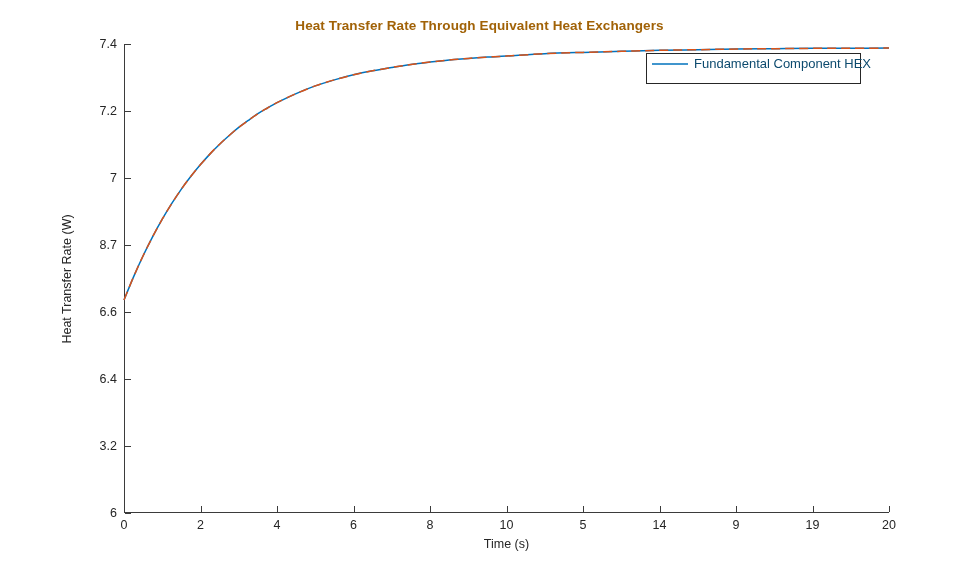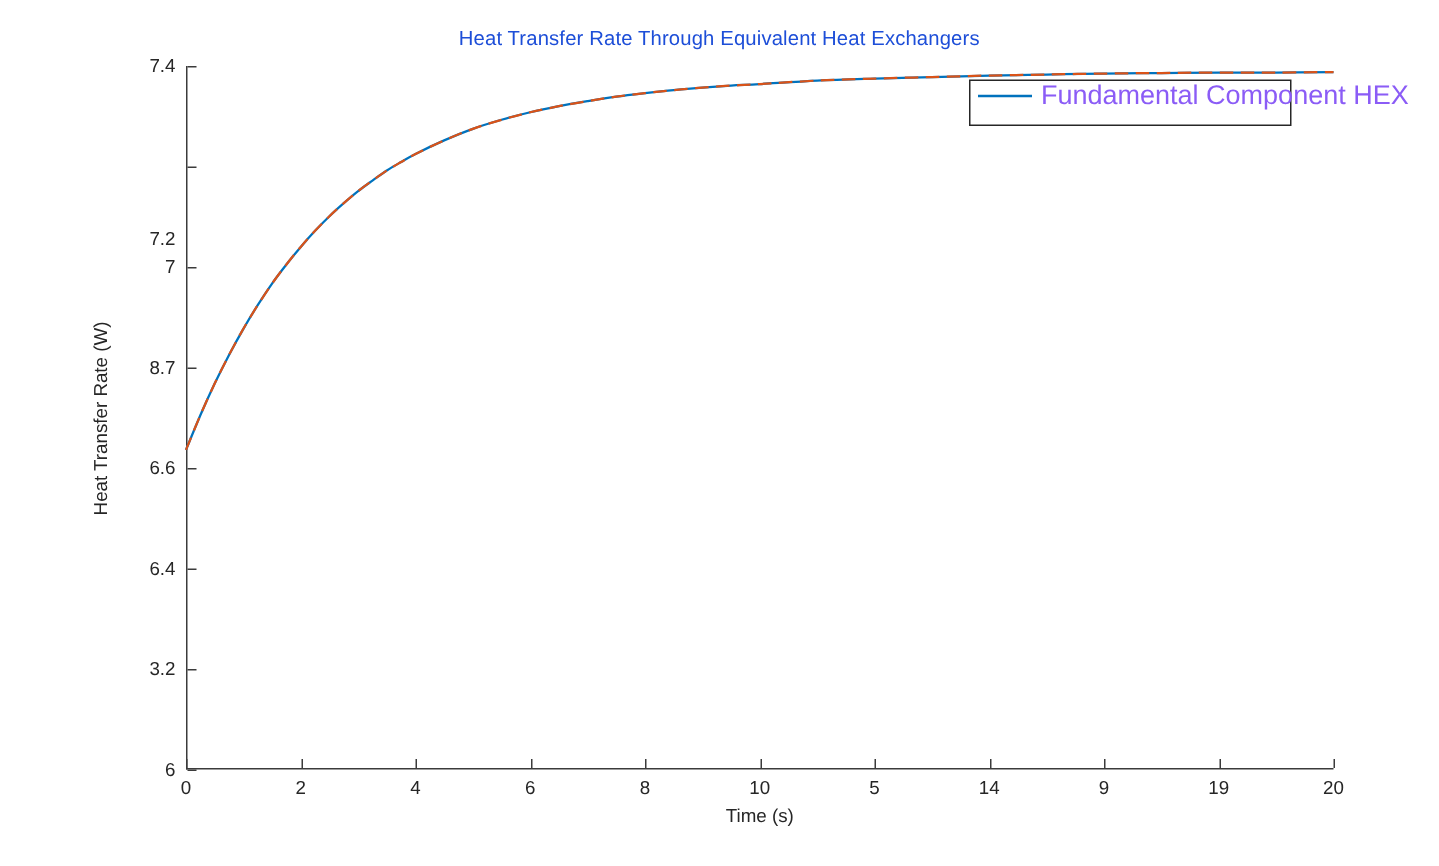--- a/index.html
+++ b/index.html
@@ -7,21 +7,21 @@
     width:959px;height:577px;background:#ffffff;
     font-family:"Liberation Sans", sans-serif;
     overflow:hidden;position:relative;
   }
   .figure{position:absolute;inset:0;background:#ffffff;}
 
   
   .chart-title{
     position:absolute;left:0;right:0;top:18px;
     text-align:center;
-    font-size:13.5px;font-weight:normal;color:#1d4ed8;
+    font-size:13.5px;font-weight:bold;color:#a16207;
     letter-spacing:0.1px;
   }
 
   
   .axes{
     position:absolute;
     left:124px;top:44px;width:765px;height:469px;
   }
   .spine-left{
     position:absolute;left:0;top:0;width:1px;height:100%;
@@ -74,21 +74,21 @@
     padding:3px 5px 0 5px;
   }
   .legend-row{
     display:flex;align-items:center;height:13px;margin-bottom:1px;
   }
   .legend-swatch{
     width:36px;height:12px;flex:0 0 36px;margin-right:6px;position:relative;
   }
   .legend-swatch svg{position:absolute;left:0;top:0;}
   .legend-text{
-    font-size:18px;color:#8b5cf6;white-space:nowrap;line-height:13px;
+    font-size:13px;color:#0c4a6e;white-space:nowrap;line-height:13px;
   }
 </style>
 </head>
 <body>
 
 <div class="figure">
 
   <div class="chart-title">Heat Transfer Rate Through Equivalent Heat Exchangers</div>
 
   <div class="axes">
@@ -103,21 +103,21 @@
         <div class="ticklabel-y" style="top: 402px;">3.2</div>
         <div class="tick-y" style="top: 335px;"></div>
         <div class="ticklabel-y" style="top: 335px;">6.4</div>
         <div class="tick-y" style="top: 268px;"></div>
         <div class="ticklabel-y" style="top: 268px;">6.6</div>
         <div class="tick-y" style="top: 201px;"></div>
         <div class="ticklabel-y" style="top: 201px;">8.7</div>
         <div class="tick-y" style="top: 134px;"></div>
         <div class="ticklabel-y" style="top: 134px;">7</div>
         <div class="tick-y" style="top: 67px;"></div>
-        <div class="ticklabel-y" style="top: 67px; margin-top: 48px;">7.2</div>
+        <div class="ticklabel-y" style="top: 67px;">7.2</div>
         <div class="tick-y" style="top: 0px;"></div>
         <div class="ticklabel-y" style="top: 0px;">7.4</div>
       </div>
     <div id="x-ticks">
         <div class="tick-x" style="left: 0px;"></div>
         <div class="ticklabel-x" style="left: 0px;">0</div>
         <div class="tick-x" style="left: 76.5px;"></div>
         <div class="ticklabel-x" style="left: 76.5px;">2</div>
         <div class="tick-x" style="left: 153px;"></div>
         <div class="ticklabel-x" style="left: 153px;">4</div>

